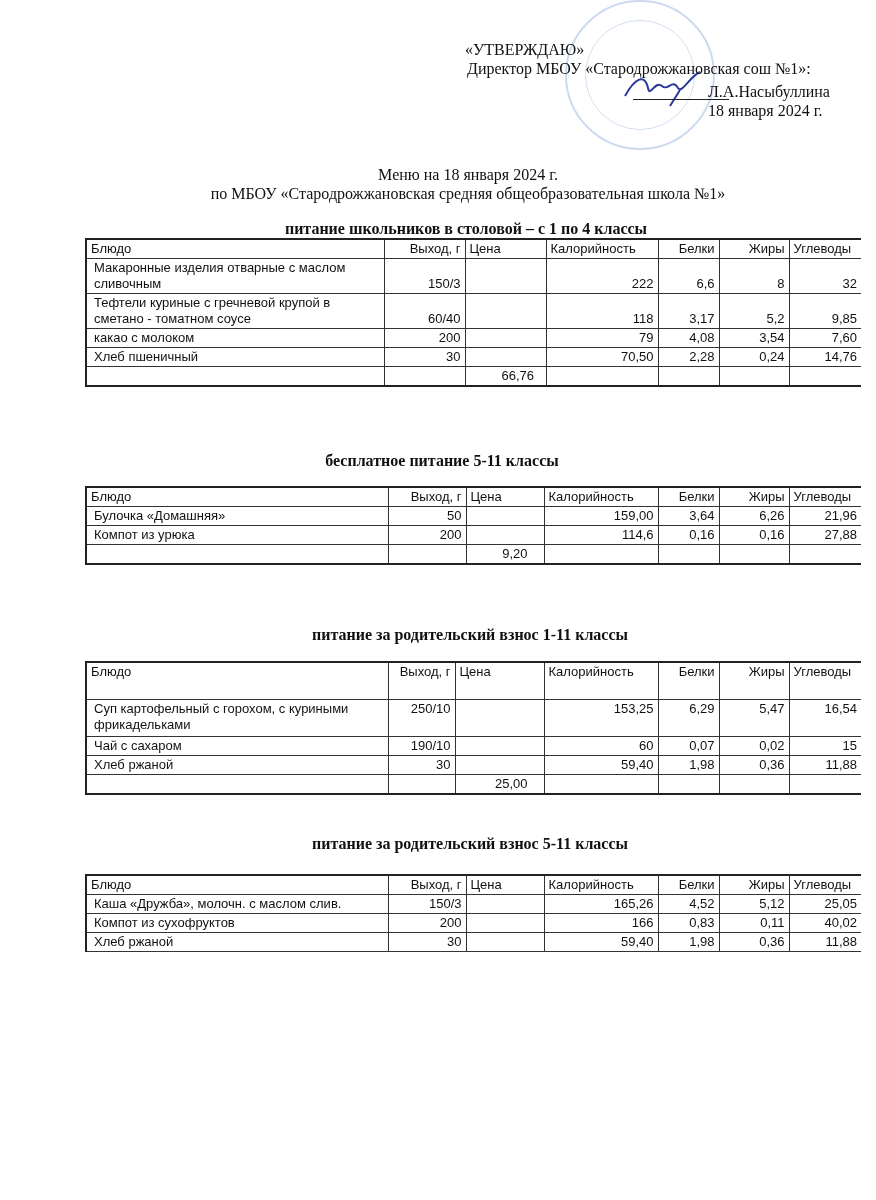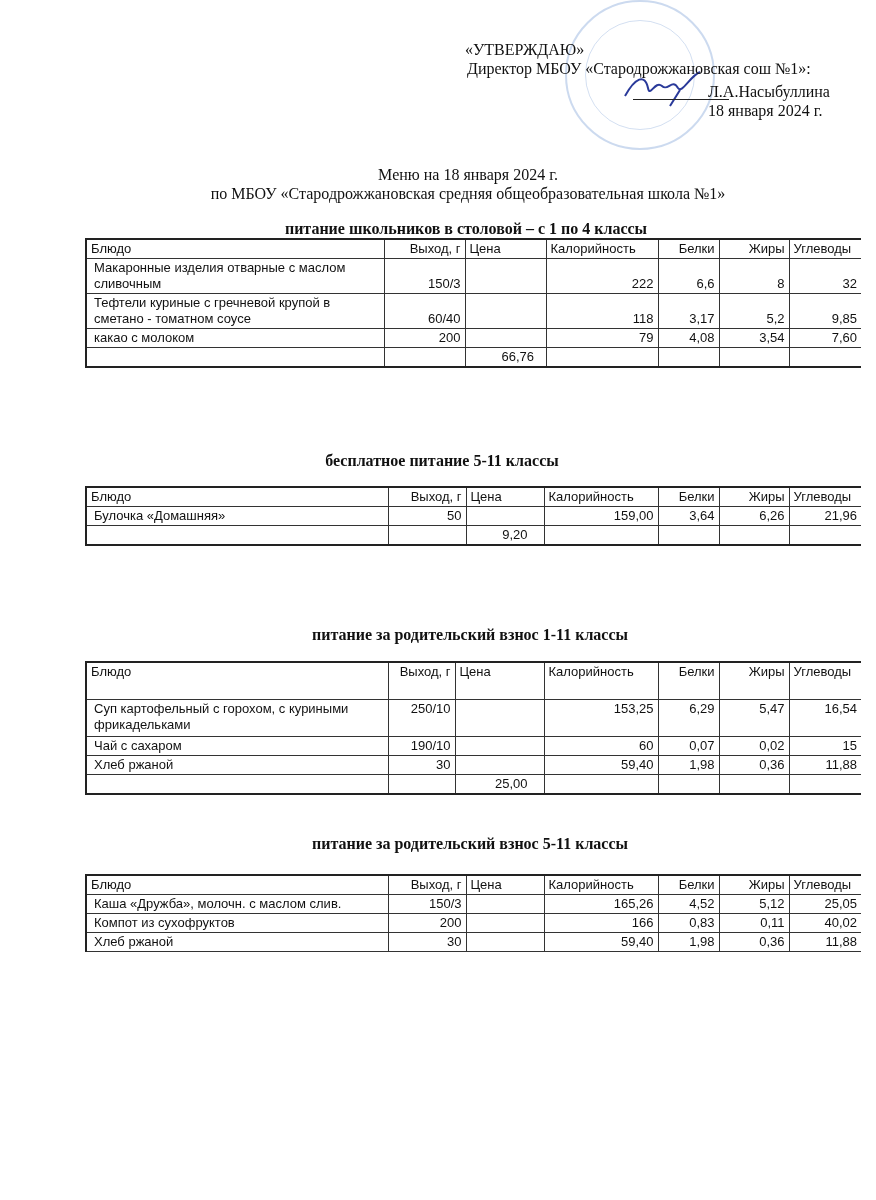--- a/index.html
+++ b/index.html
@@ -113,20 +113,29 @@
       </tr>
       <tr>
         <td class="name">какао с молоком</td>
         <td class="num">200</td>
         <td class="num"></td>
         <td class="num">79</td>
         <td class="num">4,08</td>
         <td class="num">3,54</td>
         <td class="num">7,60</td>
       </tr>
+      <tr>
+        <td class="name">Хлеб пшеничный</td>
+        <td class="num">30</td>
+        <td class="num"></td>
+        <td class="num">70,50</td>
+        <td class="num">2,28</td>
+        <td class="num">0,24</td>
+        <td class="num">14,76</td>
+      </tr>
       <tr class="bot">
         <td style="height: 16px;"></td>
         <td style="height: 16px;"></td>
         <td class="price" style="height: 16px; padding-left: 36px;">66,76</td>
         <td style="height: 16px;"></td>
         <td style="height: 16px;"></td>
         <td style="height: 16px;"></td>
         <td style="height: 16px;"></td>
       </tr>
     </tbody>
@@ -154,20 +163,29 @@
       </tr>
       <tr>
         <td class="name">Булочка  «Домашняя»</td>
         <td class="num">50</td>
         <td class="num"></td>
         <td class="num">159,00</td>
         <td class="num">3,64</td>
         <td class="num">6,26</td>
         <td class="num">21,96</td>
       </tr>
+      <tr>
+        <td class="name">Компот из урюка</td>
+        <td class="num">200</td>
+        <td class="num"></td>
+        <td class="num">114,6</td>
+        <td class="num">0,16</td>
+        <td class="num">0,16</td>
+        <td class="num">27,88</td>
+      </tr>
       <tr class="bot">
         <td style="height: 16px;"></td>
         <td style="height: 16px;"></td>
         <td class="price" style="height: 16px;">9,20</td>
         <td style="height: 16px;"></td>
         <td style="height: 16px;"></td>
         <td style="height: 16px;"></td>
         <td style="height: 16px;"></td>
       </tr>
     </tbody>

